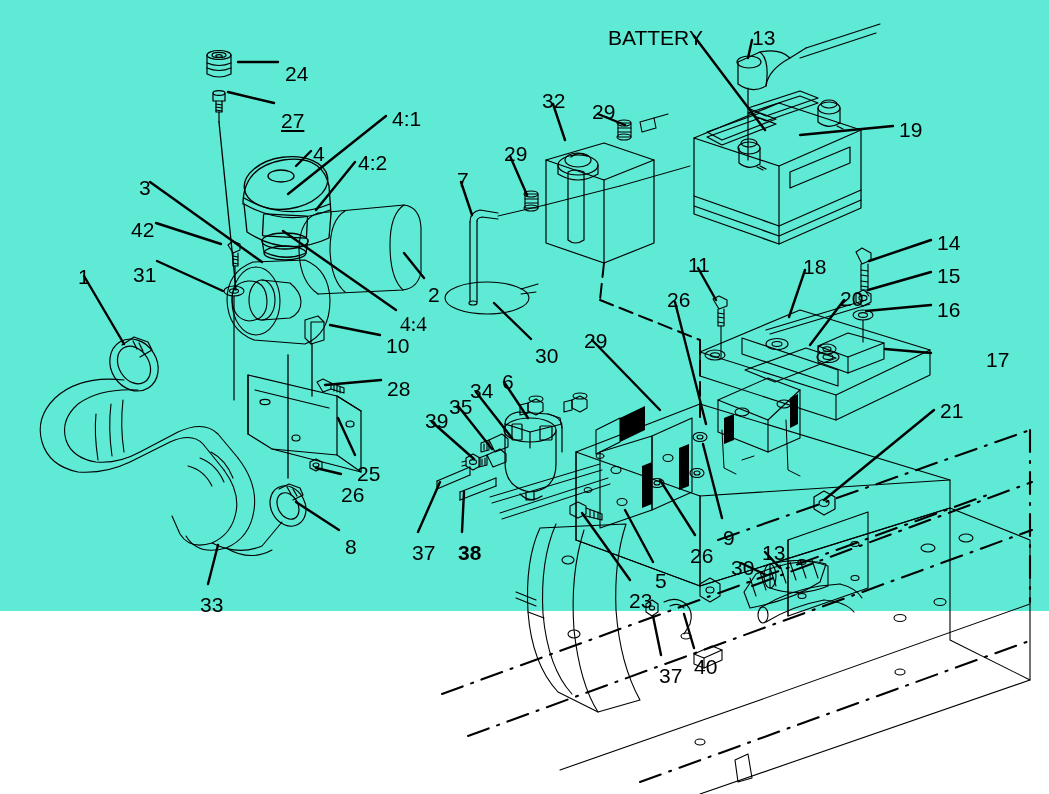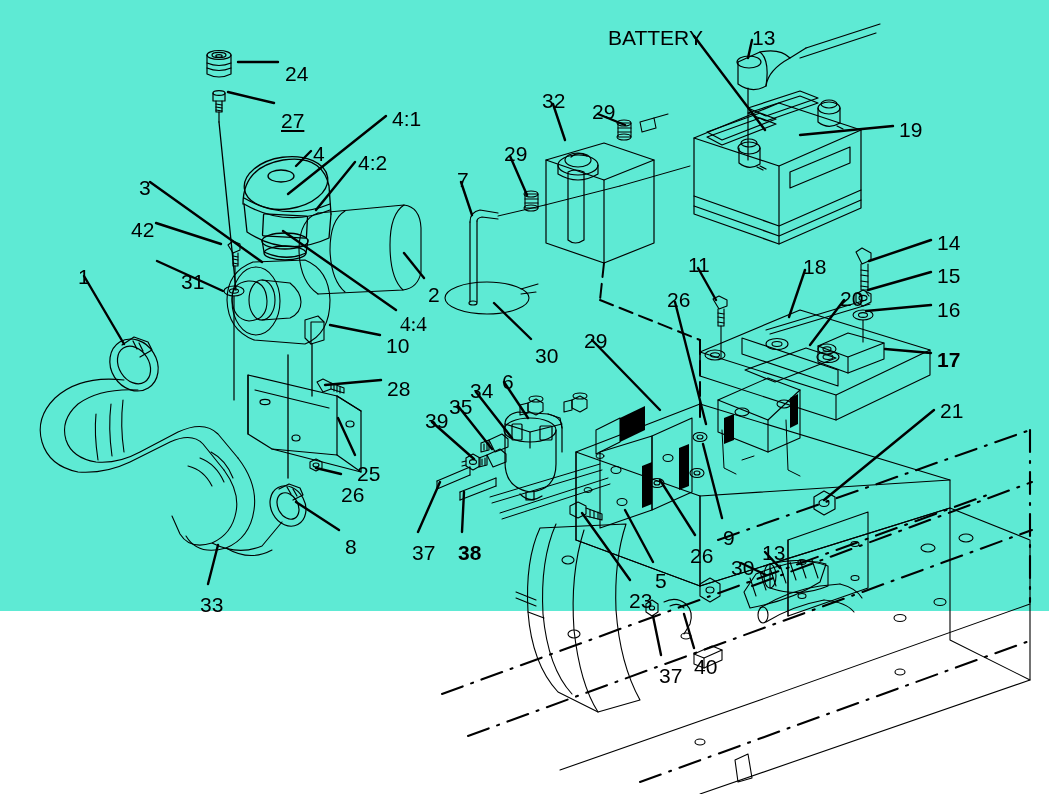--- a/index.html
+++ b/index.html
@@ -555,31 +555,31 @@
   <div class="lbl" style="left:592px;top:101px;">29</div>
   <div class="lbl" style="left:542px;top:90px;">32</div>
   <div class="lbl" style="left:899px;top:119px;">19</div>
   <div class="lbl" style="left:392px;top:108px;">4:1</div>
   <div class="lbl" style="left:313px;top:143px;">4</div>
   <div class="lbl" style="left:358px;top:152px;">4:2</div>
   <div class="lbl" style="left:504px;top:143px;">29</div>
   <div class="lbl" style="left:457px;top:169px;">7</div>
   <div class="lbl" style="left:139px;top:177px;">3</div>
   <div class="lbl" style="left:131px;top:219px;">42</div>
-  <div class="lbl" style="left:133px;top:271px;margin-left:48px;">31</div>
+  <div class="lbl" style="left:133px;top:264px;">31</div>
   <div class="lbl" style="left:78px;top:266px;">1</div>
   <div class="lbl" style="left:428px;top:284px;">2</div>
   <div class="lbl" style="left:400px;top:314px;font-family:Liberation Serif, serif;">4:4</div>
   <div class="lbl" style="left:688px;top:254px;">11</div>
   <div class="lbl" style="left:803px;top:256px;">18</div>
   <div class="lbl" style="left:937px;top:232px;">14</div>
   <div class="lbl" style="left:937px;top:265px;">15</div>
   <div class="lbl" style="left:840px;top:288px;">20</div>
   <div class="lbl" style="left:937px;top:299px;">16</div>
-  <div class="lbl" style="left:937px;top:349px;font-weight:bold;">17</div>
+  <div class="lbl" style="left:986px;top:349px;">17</div>
   <div class="lbl" style="left:667px;top:289px;">26</div>
   <div class="lbl" style="left:386px;top:335px;text-align:right;">10</div>
   <div class="lbl" style="left:535px;top:345px;">30</div>
   <div class="lbl" style="left:584px;top:330px;">29</div>
   <div class="lbl" style="left:387px;top:378px;">28</div>
   <div class="lbl" style="left:470px;top:380px;">34</div>
   <div class="lbl" style="left:502px;top:371px;">6</div>
   <div class="lbl" style="left:449px;top:396px;">35</div>
   <div class="lbl" style="left:425px;top:410px;">39</div>
   <div class="lbl" style="left:940px;top:400px;">21</div>

